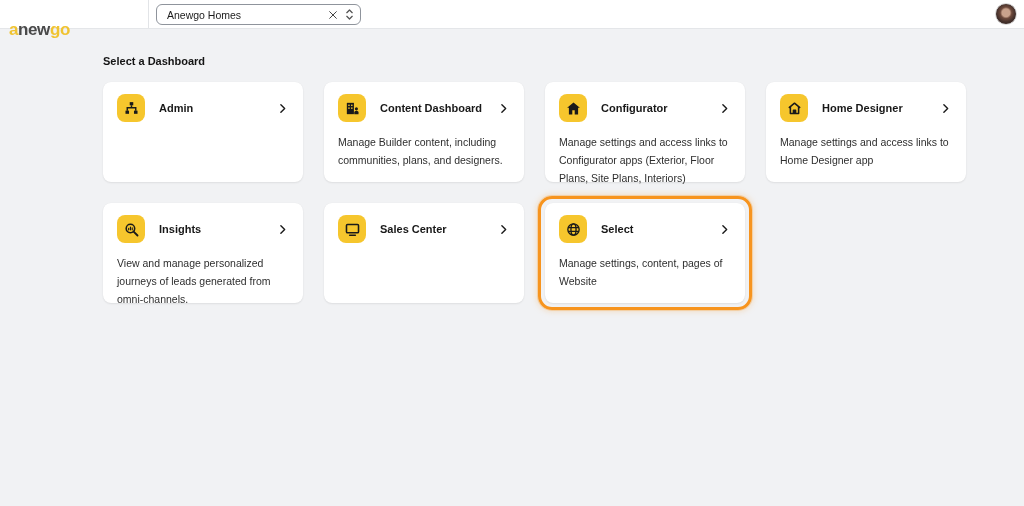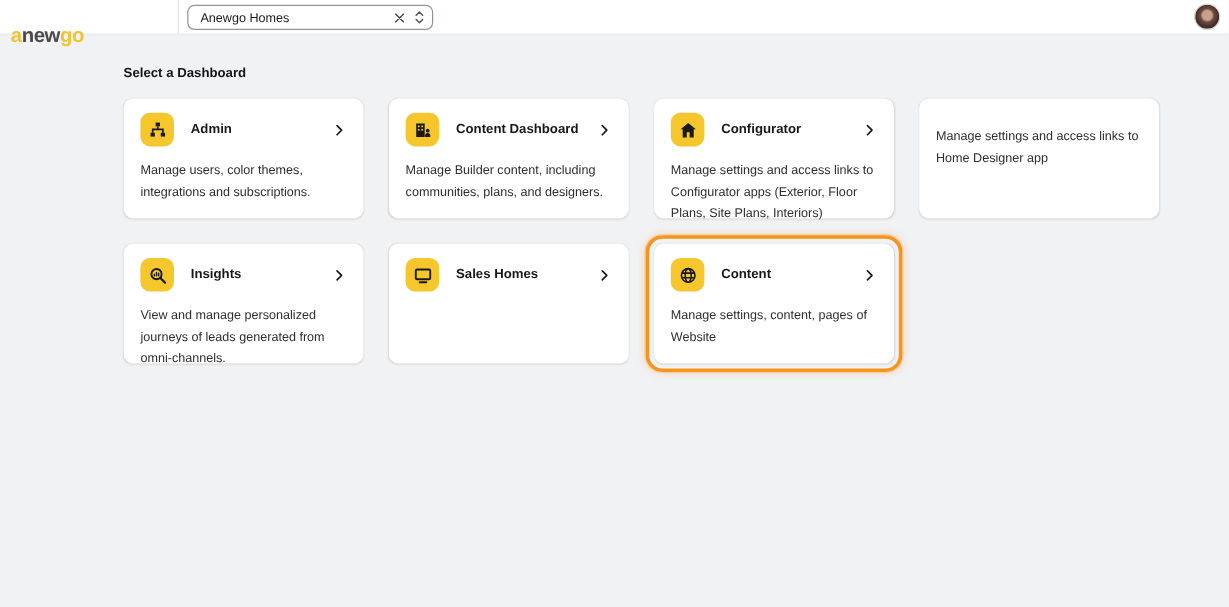--- a/index.html
+++ b/index.html
@@ -146,21 +146,20 @@
             <rect x="15.5" y="15" width="5" height="4.5" fill="#1a1a1a" stroke="none"></rect>
           </svg>
         </div>
         <div class="card-title">Admin</div>
         <div class="chevron">
           <svg viewBox="0 0 24 24" fill="none" stroke="#1a1a1a" stroke-width="2.6" stroke-linecap="round" stroke-linejoin="round">
               <path d="M9 5l7 7-7 7"></path>
             </svg>
         </div>
       </div>
-      <p class="card-desc">Manage users, color themes, integrations and subscriptions.</p>
     </div>
 
     <div class="card">
       <div class="card-head">
         <div class="icon-tile">
           <svg viewBox="0 0 24 24" fill="#1a1a1a">
             <path d="M4 4h10v16H4z"></path>
             <rect x="6" y="6.5" width="2" height="2" fill="#F6C62D"></rect>
             <rect x="10" y="6.5" width="2" height="2" fill="#F6C62D"></rect>
             <rect x="6" y="10.5" width="2" height="2" fill="#F6C62D"></rect>
@@ -190,20 +189,35 @@
         <div class="chevron">
           <svg viewBox="0 0 24 24" fill="none" stroke="#1a1a1a" stroke-width="2.6" stroke-linecap="round" stroke-linejoin="round">
               <path d="M9 5l7 7-7 7"></path>
             </svg>
         </div>
       </div>
       <p class="card-desc">Manage settings and access links to Configurator apps (Exterior, Floor Plans, Site Plans, Interiors)</p>
     </div>
 
     <div class="card">
+      <div class="card-head">
+        <div class="icon-tile">
+          <svg viewBox="0 0 24 24" fill="none" stroke="#1a1a1a" stroke-width="2.2" stroke-linejoin="round">
+            <path d="M4 11l8-6.5L20 11"></path>
+            <path d="M6.2 9.5V19h11.6V9.5"></path>
+            <path d="M10.5 19v-4.5h3V19" fill="#1a1a1a"></path>
+          </svg>
+        </div>
+        <div class="card-title">Home Designer</div>
+        <div class="chevron">
+          <svg viewBox="0 0 24 24" fill="none" stroke="#1a1a1a" stroke-width="2.6" stroke-linecap="round" stroke-linejoin="round">
+              <path d="M9 5l7 7-7 7"></path>
+            </svg>
+        </div>
+      </div>
       <p class="card-desc">Manage settings and access links to Home Designer app</p>
     </div>
 
     <div class="card">
       <div class="card-head">
         <div class="icon-tile">
           <svg viewBox="0 0 24 24" fill="none" stroke="#1a1a1a">
             <circle cx="10.5" cy="10.5" r="6" stroke-width="2.2"></circle>
             <path d="M15 15l5.5 5.5" stroke-width="2.6" stroke-linecap="round"></path>
             <path d="M8 12.5v-2M10.5 12.5v-4M13 12.5v-3" stroke-width="1.6" stroke-linecap="round"></path>
@@ -220,39 +234,39 @@
     </div>
 
     <div class="card">
       <div class="card-head">
         <div class="icon-tile">
           <svg viewBox="0 0 24 24" fill="none" stroke="#1a1a1a" stroke-width="2.2" stroke-linecap="round" stroke-linejoin="round">
             <rect x="3.5" y="5" width="17" height="11.5" rx="1.5"></rect>
             <path d="M8 20h8"></path>
           </svg>
         </div>
-        <div class="card-title">Sales Homes</div>
+        <div class="card-title">Sales Center</div>
         <div class="chevron">
           <svg viewBox="0 0 24 24" fill="none" stroke="#1a1a1a" stroke-width="2.6" stroke-linecap="round" stroke-linejoin="round">
               <path d="M9 5l7 7-7 7"></path>
             </svg>
         </div>
       </div>
     </div>
 
     <div class="card highlighted">
       <div class="card-head">
         <div class="icon-tile">
           <svg viewBox="0 0 24 24" fill="none" stroke="#1a1a1a" stroke-width="1.9">
             <circle cx="12" cy="12" r="8"></circle>
             <ellipse cx="12" cy="12" rx="3.6" ry="8"></ellipse>
             <path d="M4.6 9.3h14.8M4.6 14.7h14.8"></path>
           </svg>
         </div>
-        <div class="card-title">Content</div>
+        <div class="card-title">Select</div>
         <div class="chevron">
           <svg viewBox="0 0 24 24" fill="none" stroke="#1a1a1a" stroke-width="2.6" stroke-linecap="round" stroke-linejoin="round">
               <path d="M9 5l7 7-7 7"></path>
             </svg>
         </div>
       </div>
       <p class="card-desc">Manage settings, content, pages of Website</p>
     </div>
 
   </div>

